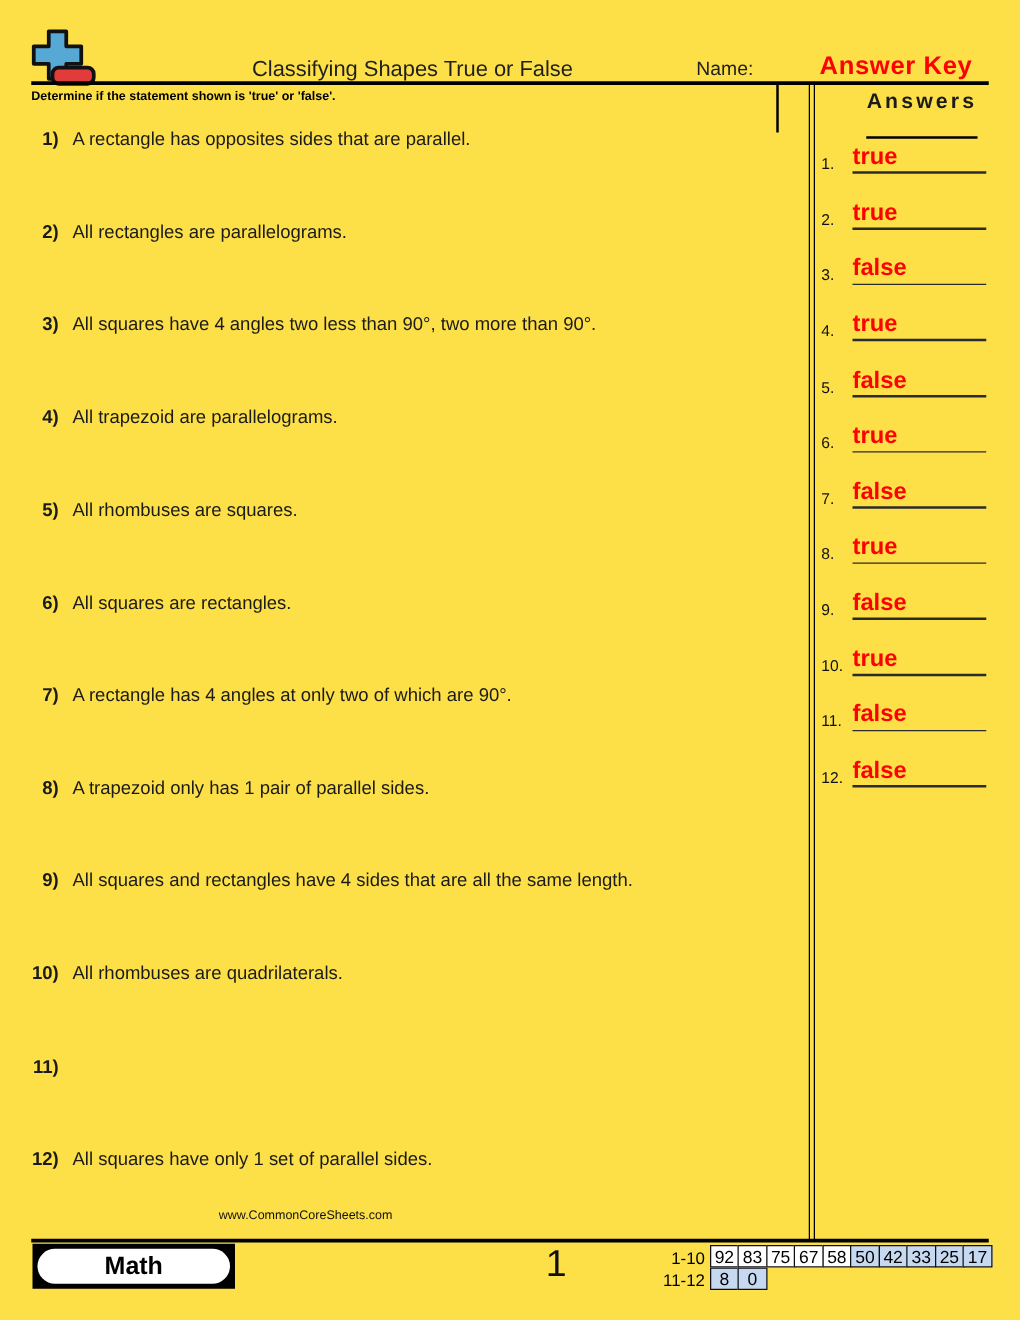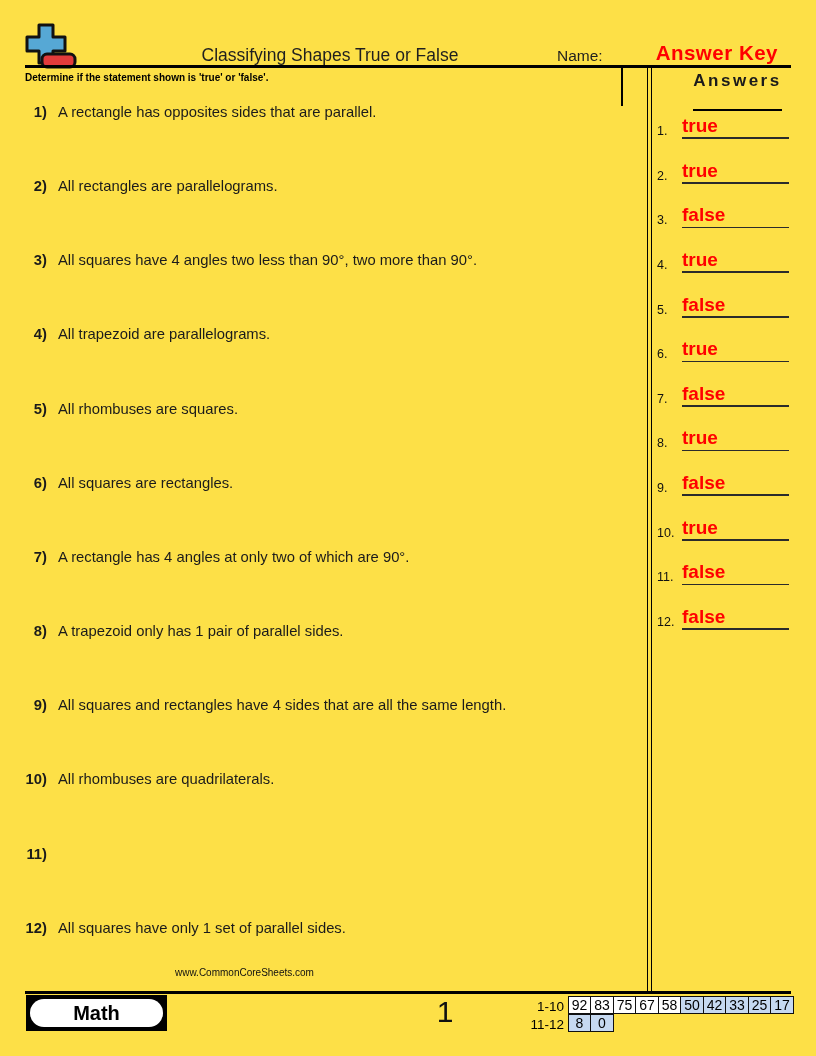--- a/index.html
+++ b/index.html
@@ -30,21 +30,21 @@
   .q-text{margin-left:11px;}
   
   .answers{position:absolute;left:655px;top:94.4px;width:137px;}
   .ans-row{position:relative;height:44.64px;}
   .ans-rule{position:absolute;left:27px;right:3px;bottom:0;height:1.6px;background:#2b2b2b;}
   .ans-num{position:absolute;left:2px;bottom:1px;font-size:12.5px;color:#111;}
   .ans-value{position:absolute;left:27px;right:3px;bottom:2px;text-align:left;
              font-size:19px;font-weight:bold;color:#ff0000;}
   
   .footer-rule{position:absolute;left:25px;top:991px;width:766px;height:2.5px;background:#000;}
-  .math-badge{position:absolute;left:26px;top:995px;width:141px;height:36px;background:#000;}
+  .math-badge{position:absolute;left:26px;top:995px;width:162px;height:36px;background:#000;}
   .math-badge .pill{position:absolute;left:4px;top:4px;right:4px;bottom:4px;
              background:#fff;border-radius:15px;display:flex;align-items:center;justify-content:center;}
   .math-badge .pill span{font-size:20px;font-weight:bold;color:#000;}
   .website{position:absolute;left:175px;top:967px;font-size:10px;color:#101010;}
   .page-num{position:absolute;left:420px;top:995px;width:50px;text-align:center;font-size:30px;color:#101010;}
   .score-table{position:absolute;left:520px;top:994px;}
   .score-row{display:flex;align-items:flex-end;height:19.5px;}
   .score-row + .score-row{margin-top:-1.5px;}
   .score-label{width:44px;text-align:right;padding-right:5px;font-size:13.5px;
                display:flex;align-items:center;justify-content:flex-end;color:#000;}

